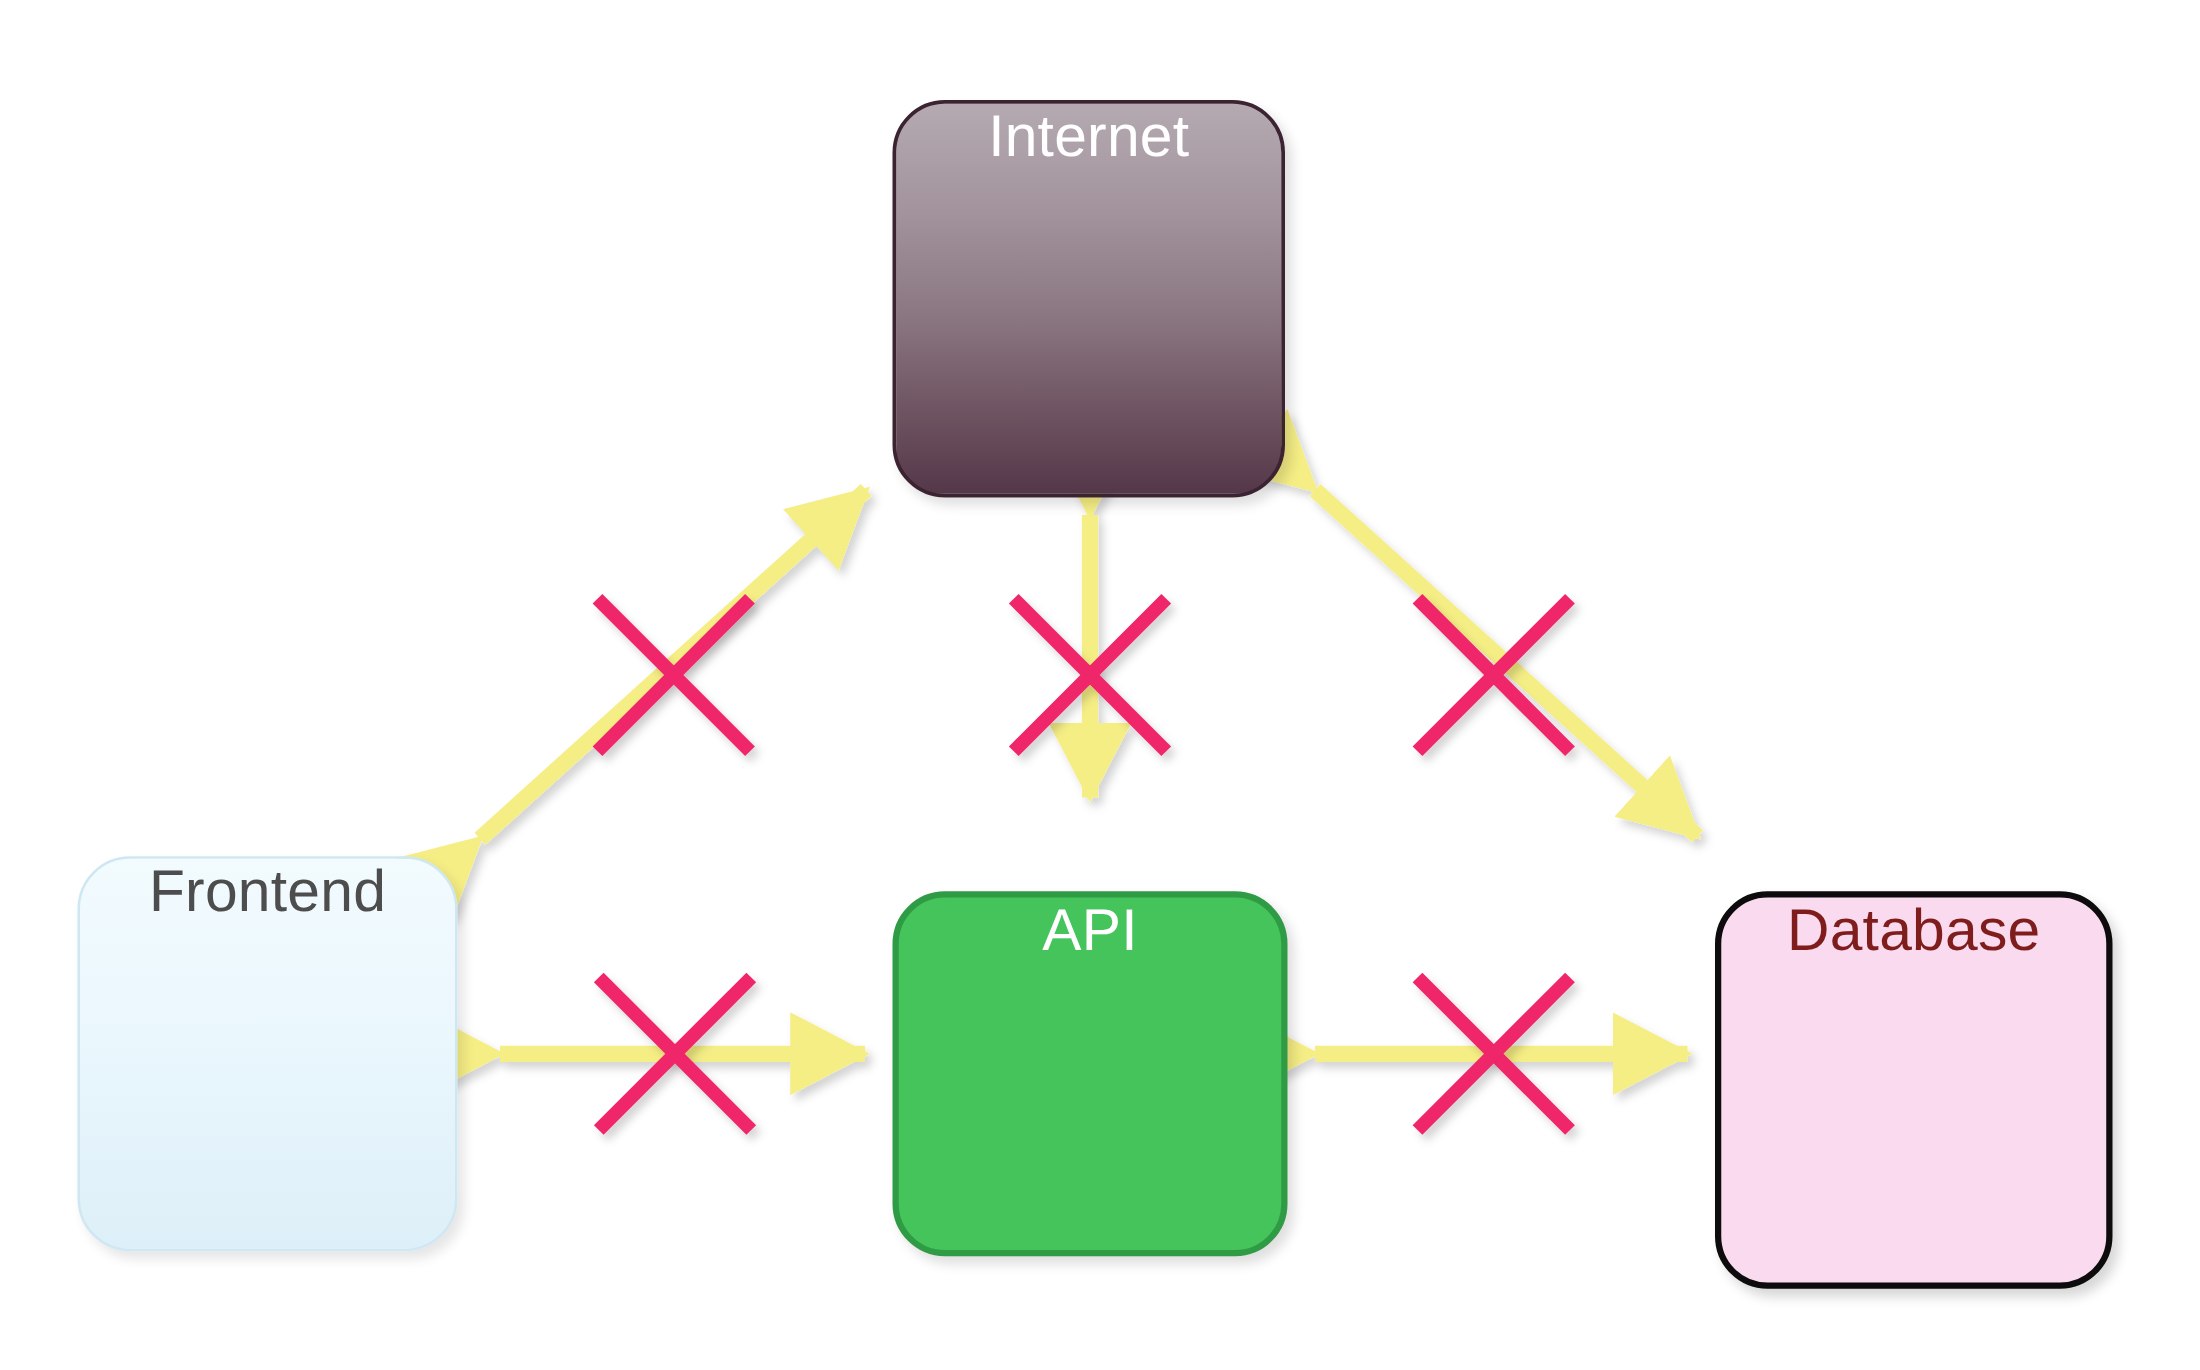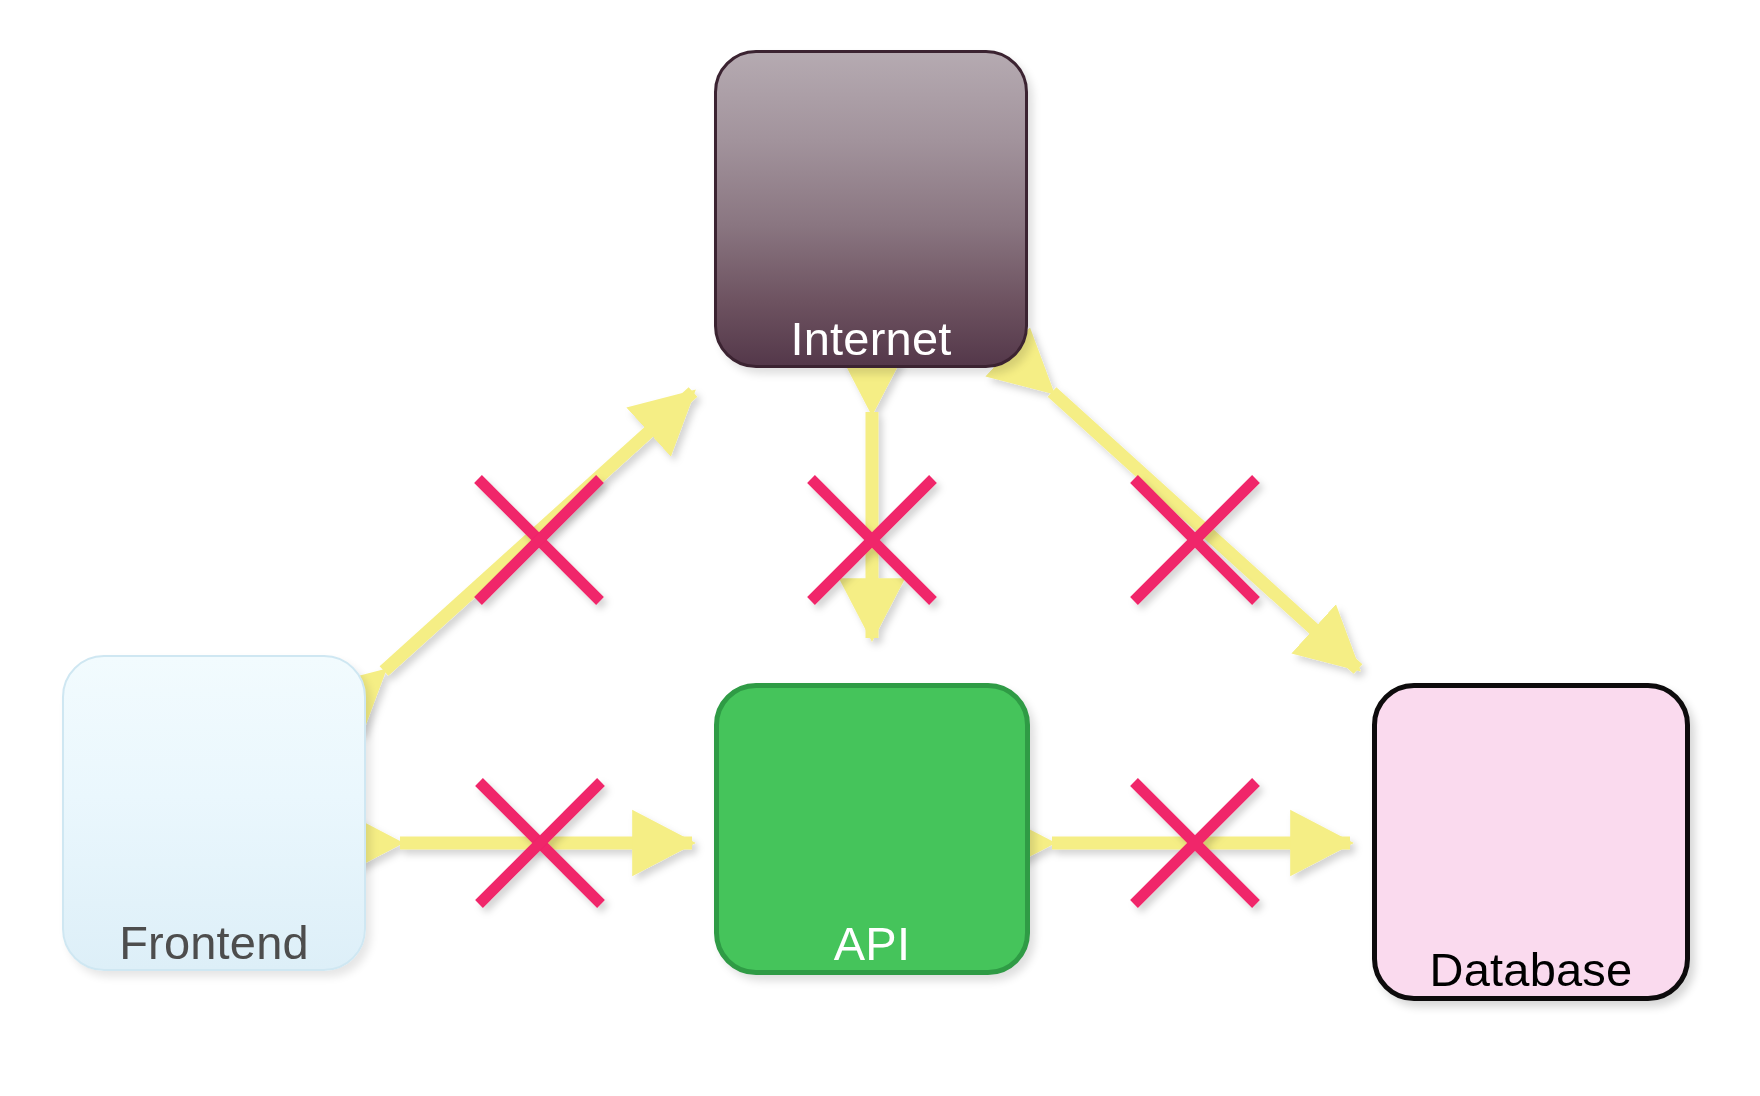--- a/index.html
+++ b/index.html
@@ -23,24 +23,25 @@
     left: 0;
     top: 0;
     width: 1760px;
     height: 1096px;
     pointer-events: none;
   }
   .node {
     position: absolute;
     box-sizing: border-box;
     display: flex;
-    align-items: flex-end;
+    align-items: flex-start;
     justify-content: center;
     border-radius: 42px;
     text-align: center;
+    margin-top: 30px;
   }
   .node-label {
     font-size: 47px;
     line-height: 1.1;
     letter-spacing: 0.2px;
     font-weight: 400;
     white-space: nowrap;
   }
   
   #node-internet {
@@ -81,21 +82,21 @@
   
   #node-database {
     left: 1372px;
     top: 683px;
     width: 318px;
     height: 318px;
     background: #fadaee;
     border: 5px solid #0d0b0c;
     box-shadow: 5px 6px 9px rgba(0,0,0,0.16);
   }
-  #node-database .node-label { color: #000000; }
+  #node-database .node-label { color: #7f1d1d; }
 </style>
 </head>
 <body>
 
 <div id="canvas">
 
   <svg id="edges" viewBox="0 0 1760 1096" width="1760" height="1096" xmlns="http://www.w3.org/2000/svg">
     <defs>
       <marker id="ah" markerWidth="5.2" markerHeight="5.2" refX="4.6" refY="2.6" orient="auto" markerUnits="strokeWidth">
         <path d="M0,0.05 L4.9,2.6 L0,5.15 Z" fill="#f5ee85"></path>

